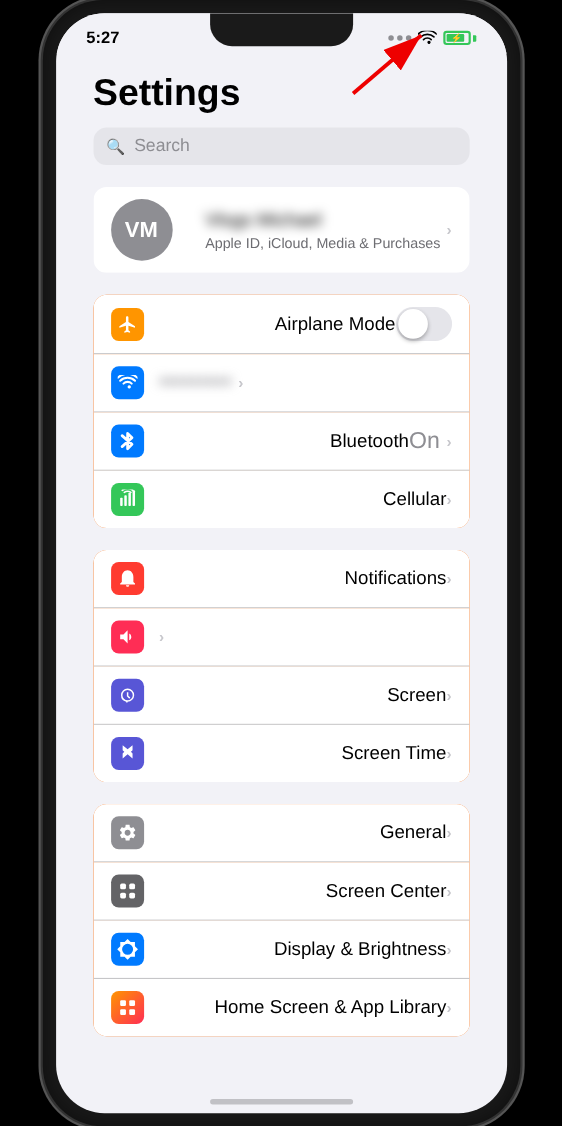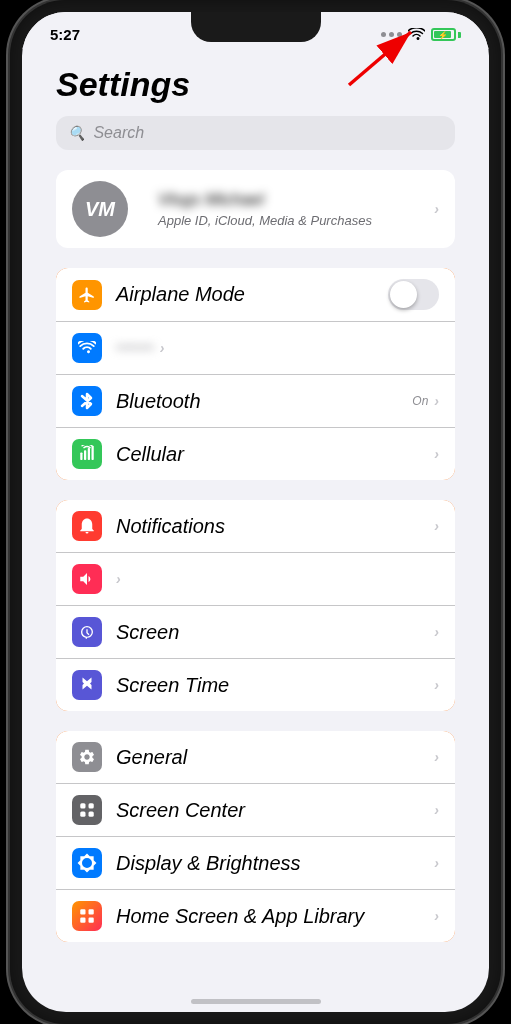--- a/index.html
+++ b/index.html
@@ -5,21 +5,21 @@
     * { margin: 0; padding: 0; box-sizing: border-box; }
     body {
       background: #000;
       display: flex;
       justify-content: center;
       align-items: center;
       min-height: 100vh;
       font-family: -apple-system, BlinkMacSystemFont, 'SF Pro Display', 'Helvetica Neue', sans-serif;
     }
     .phone-frame {
-      width: 491px;
+      width: 434px;
       height: 1024px;
       background: #1a1a1a;
       border-radius: 55px;
       position: relative;
       box-shadow: 0 0 0 2px #333, 0 0 0 4px #555, inset 0 0 20px rgba(0,0,0,0.5);
       overflow: hidden;
     }
     .phone-screen {
       position: absolute;
       top: 12px;
@@ -113,21 +113,20 @@
       position: absolute;
       top: 8px;
       right: 60px;
       z-index: 20;
     }
     
     .screen-content {
       padding: 0 34px;
       overflow-y: auto;
       height: calc(100% - 44px);
-      font-style: italic;
     }
     .page-title {
       font-size: 34px;
       font-weight: 700;
       color: #000;
       margin: 16px 0 12px;
     }
     
     .search-bar {
       background: #e5e5ea;
@@ -172,25 +171,26 @@
       display: flex;
       align-items: center;
       justify-content: center;
       margin-right: 14px;
       flex-shrink: 0;
       font-size: 16px;
       color: #fff;
     }
     .row-label {
       flex: 1;
-      font-size: 20px;
+      font-size: 17px;
       color: #000;
+      text-align: right;
     }
     .row-value {
-      font-size: 12px;
+      font-size: 21px;
       color: #8e8e93;
       margin-right: 6px;
     }
     .chevron {
       color: #c7c7cc;
       font-size: 14px;
       font-weight: 600;
     }
     
     .toggle {

